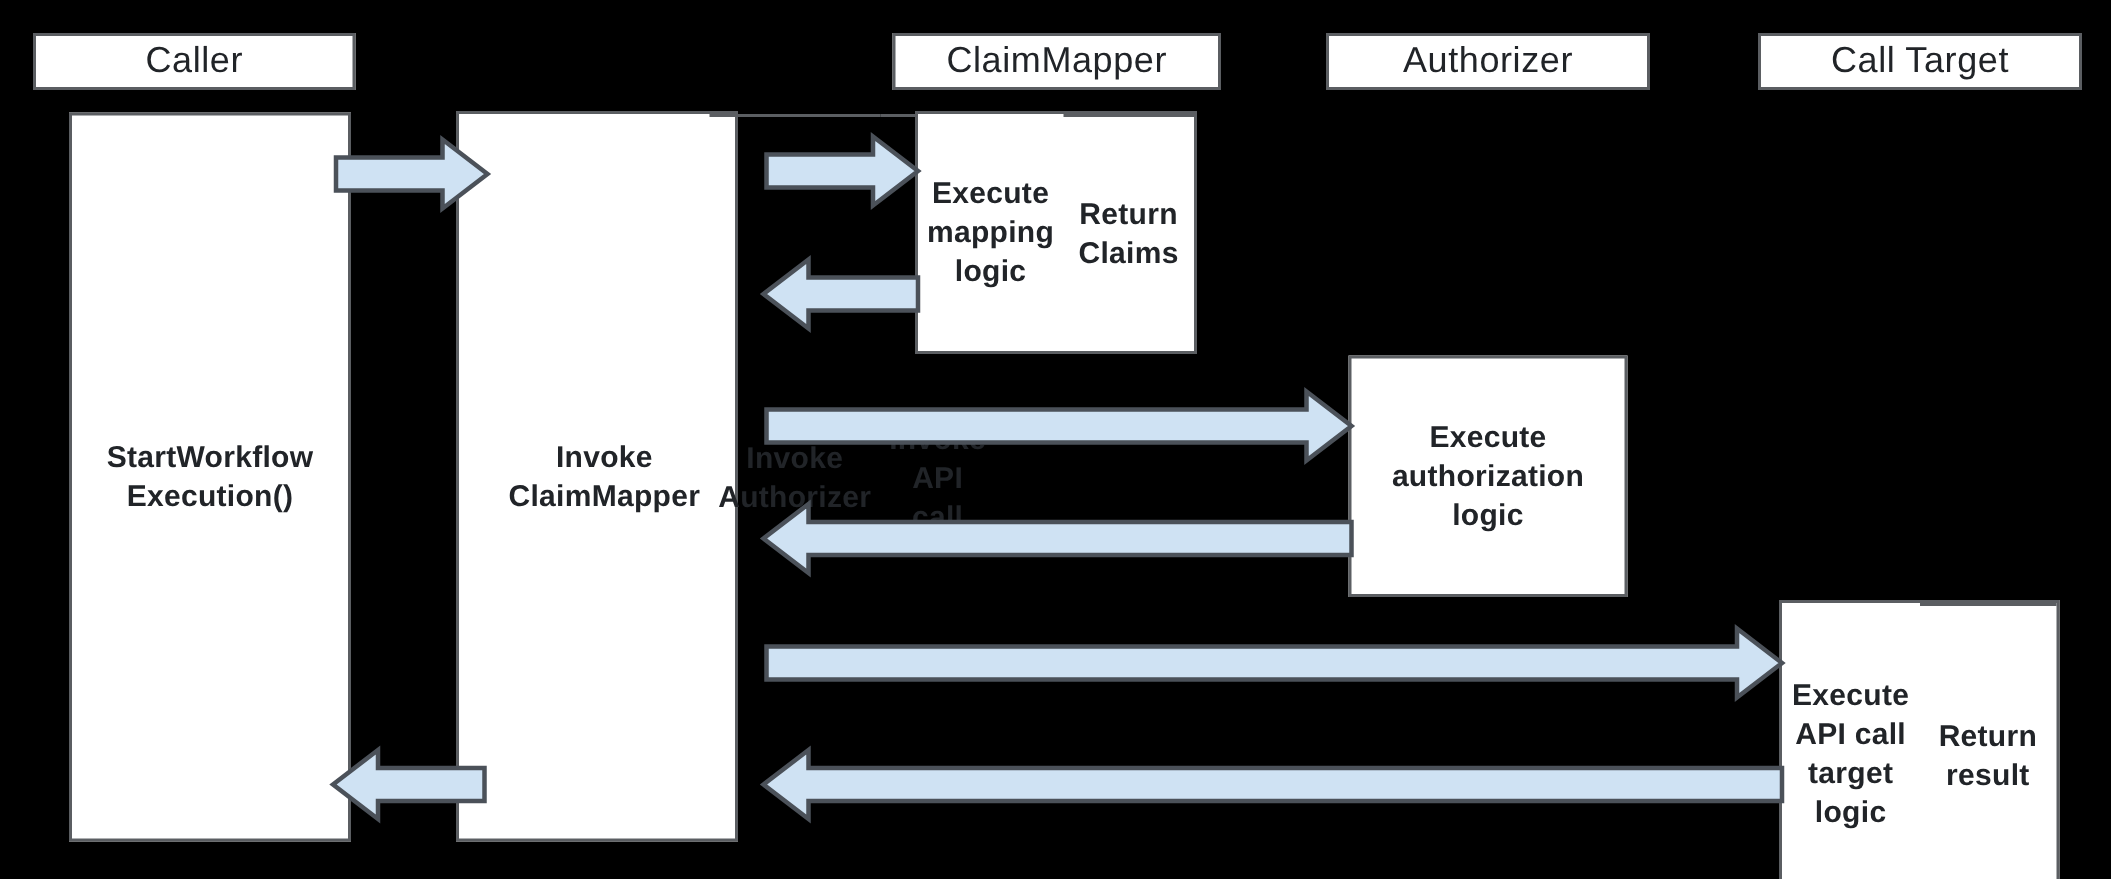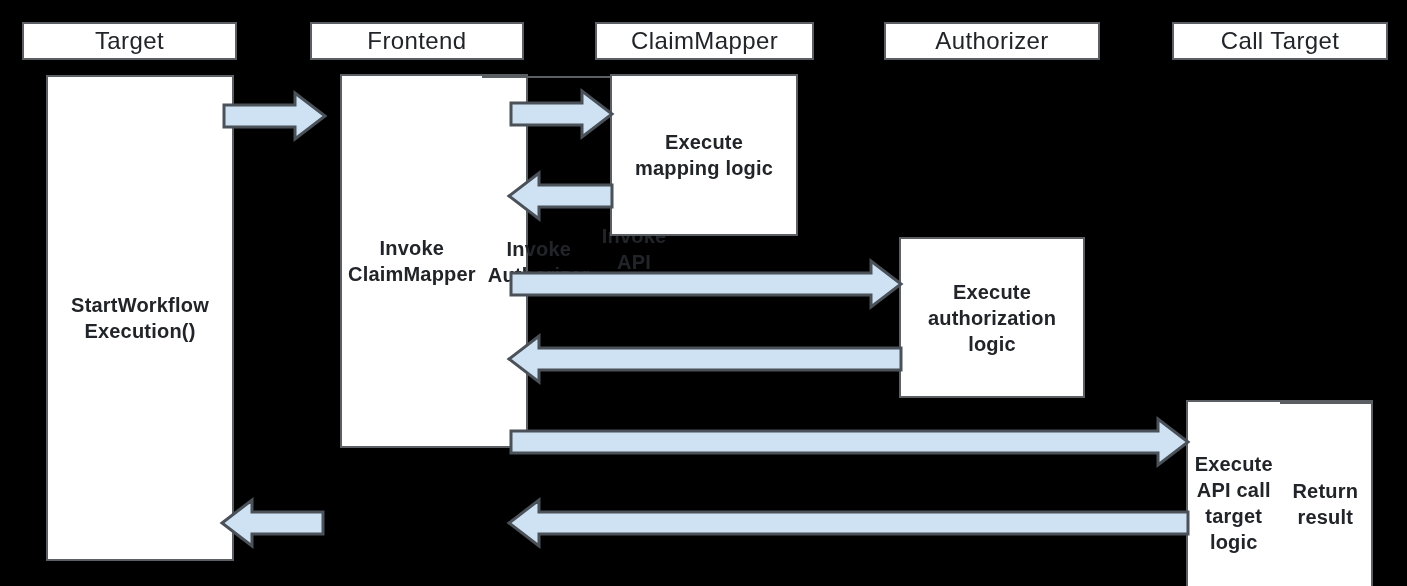--- a/index.html
+++ b/index.html
@@ -58,62 +58,62 @@
     font-size: 20px;
     line-height: 1.3;
     letter-spacing: 0.2px;
     white-space: pre-line;
     padding: 2px 6px;
     box-sizing: border-box;
   }
   .cell + .cell { border-top: 2px solid var(--box-border, #5b5e62); }
 
   .box-caller      { left: 46px;   top: 75px;  width: 188px; height: 486px; }
-  .box-frontend    { left: 340px;  top: 74px;  width: 188px; height: 374px; }
+  .box-frontend    { left: 304px;  top: 74px;  width: 188px; height: 487px; padding-left: 27px; }
   .box-claimmapper { left: 610px;  top: 74px;  width: 188px; height: 162px; }
   .box-authorizer  { left: 899px;  top: 237px; width: 186px; height: 161px; }
   .box-calltarget  { left: 1186px; top: 400px; width: 187px; height: 205px; }
 
   
   .arrows {
     position: absolute;
     left: 0; top: 0;
     width: 1407px;
     height: 586px;
     z-index: 2;
     pointer-events: none;
   }
 </style>
 </head>
 <body>
 
 <div class="canvas">
 
-  <div class="hdr hdr-caller">Target</div>
-  <div class="hdr hdr-frontend">Frontend</div>
+  <div class="hdr hdr-caller">Caller</div>
   <div class="hdr hdr-claimmapper">ClaimMapper</div>
   <div class="hdr hdr-authorizer">Authorizer</div>
   <div class="hdr hdr-calltarget">Call Target</div>
 
   <div class="box box-caller">
     <div class="cell">StartWorkflow
 Execution()</div>
   </div>
 
   <div class="box box-frontend">
     <div class="cell">Invoke
 ClaimMapper</div>
     <div class="cell">Invoke
 Authorizer</div>
     <div class="cell">Invoke API call</div>
   </div>
 
   <div class="box box-claimmapper">
     <div class="cell">Execute
 mapping logic</div>
+    <div class="cell">Return Claims</div>
   </div>
 
   <div class="box box-authorizer">
     <div class="cell">Execute
 authorization
 logic</div>
   </div>
 
   <div class="box box-calltarget">
     <div class="cell">Execute API call

